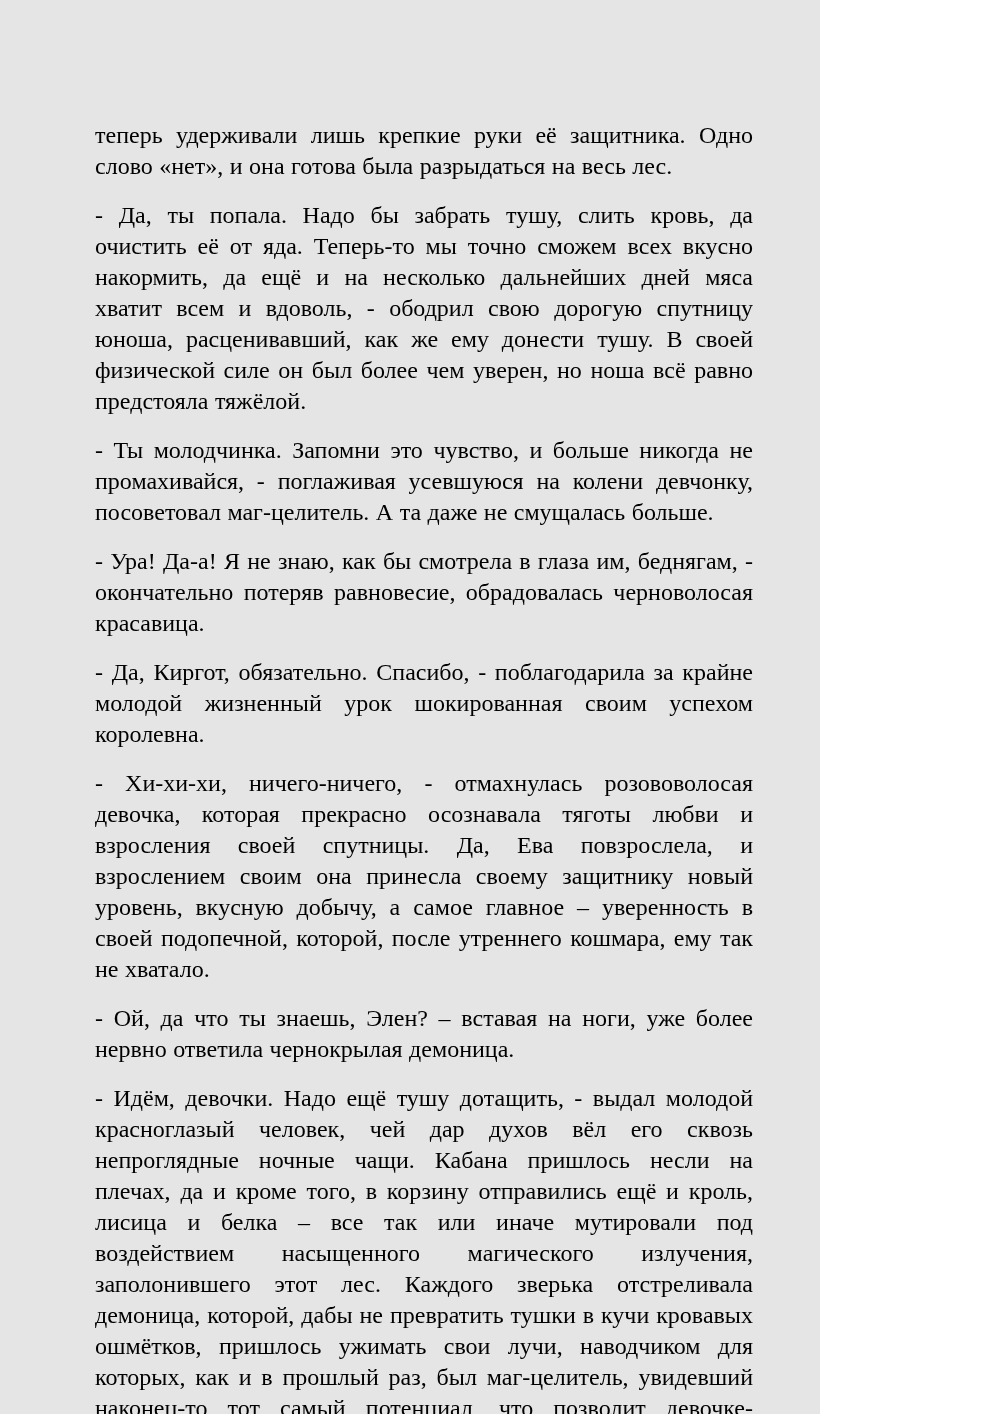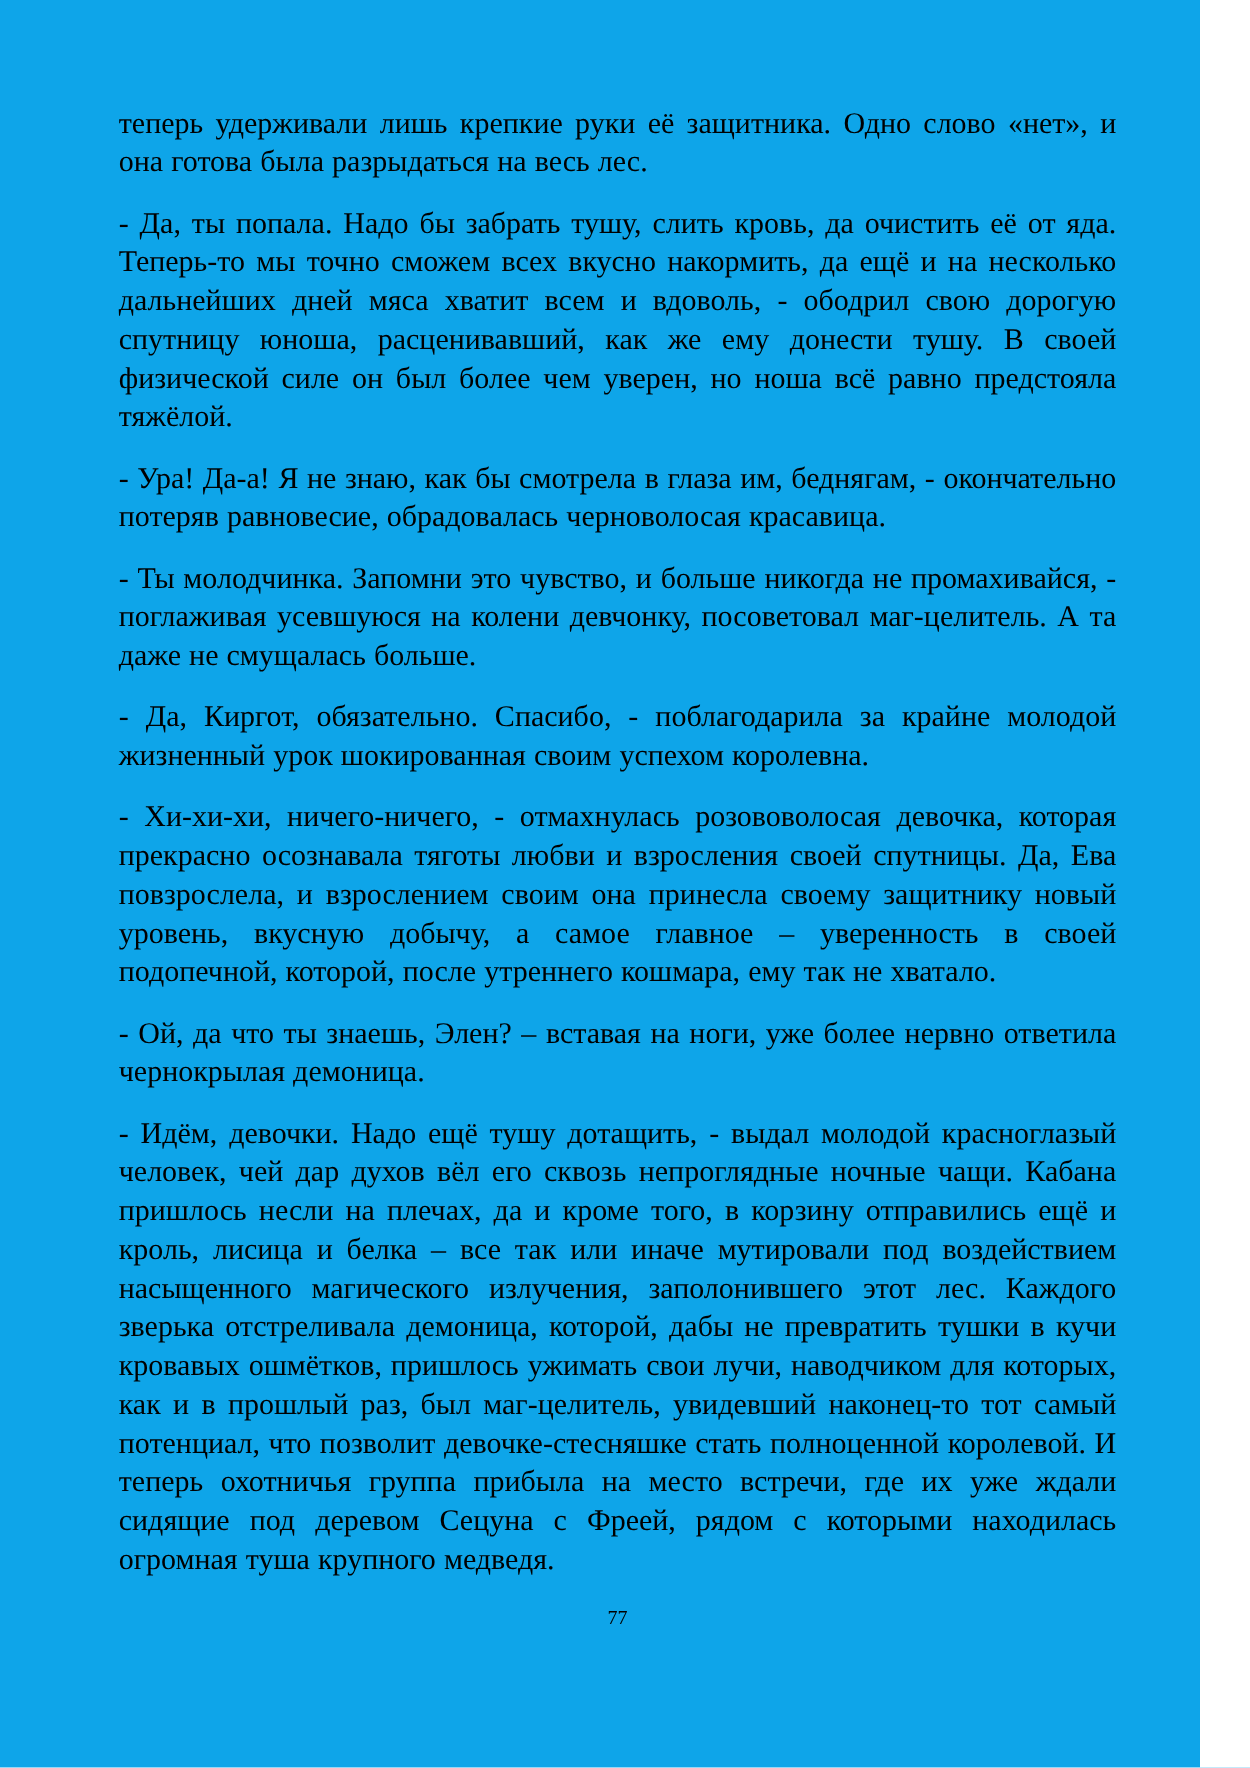--- a/index.html
+++ b/index.html
@@ -7,24 +7,24 @@
     padding: 0;
     background: #ffffff;
   }
   body {
     width: 1000px;
     height: 1414px;
     overflow: hidden;
   }
   .page {
     box-sizing: border-box;
-    width: 960px;
+    width: 820px;
     height: 1414px;
-    padding: 84px 67px 0 95px;
-    background: #0ea5e9;
+    padding: 120px 67px 0 95px;
+    background: #e5e5e5;
     font-family: "Liberation Serif", "DejaVu Serif", serif;
     color: #000000;
   }
   .page-body p {
     margin: 0 0 18px 0;
     font-size: 24px;
     line-height: 31px;
     text-align: justify;
     text-align-last: left;
     word-spacing: 0.02em;
@@ -38,21 +38,21 @@
     color: #000000;
   }
 </style>
 </head>
 <body>
 
 <div class="page">
   <div class="page-body">
     <p>теперь удерживали лишь крепкие руки её защитника. Одно слово «нет», и она готова была разрыдаться на весь лес.</p>
     <p>- Да, ты попала. Надо бы забрать тушу, слить кровь, да очистить её от яда. Теперь-то мы точно сможем всех вкусно накормить, да ещё и на несколько дальнейших дней мяса хватит всем и вдоволь, - ободрил свою дорогую спутницу юноша, расценивавший, как же ему донести тушу. В своей физической силе он был более чем уверен, но ноша всё равно предстояла тяжёлой.</p>
+    <p>- Ты молодчинка. Запомни это чувство, и больше никогда не промахивайся, - поглаживая усевшуюся на колени девчонку, посоветовал маг-целитель. А та даже не смущалась больше.</p>
     <p>- Ура! Да-а! Я не знаю, как бы смотрела в глаза им, беднягам, - окончательно потеряв равновесие, обрадовалась черноволосая красавица.</p>
-    <p>- Ты молодчинка. Запомни это чувство, и больше никогда не промахивайся, - поглаживая усевшуюся на колени девчонку, посоветовал маг-целитель. А та даже не смущалась больше.</p>
     <p>- Да, Киргот, обязательно. Спасибо, - поблагодарила за крайне молодой жизненный урок шокированная своим успехом королевна.</p>
     <p>- Хи-хи-хи, ничего-ничего, - отмахнулась розововолосая девочка, которая прекрасно осознавала тяготы любви и взросления своей спутницы. Да, Ева повзрослела, и взрослением своим она принесла своему защитнику новый уровень, вкусную добычу, а самое главное – уверенность в своей подопечной, которой, после утреннего кошмара, ему так не хватало.</p>
     <p>- Ой, да что ты знаешь, Элен? – вставая на ноги, уже более нервно ответила чернокрылая демоница.</p>
     <p>- Идём, девочки. Надо ещё тушу дотащить, - выдал молодой красноглазый человек, чей дар духов вёл его сквозь непроглядные ночные чащи. Кабана пришлось несли на плечах, да и кроме того, в корзину отправились ещё и кроль, лисица и белка – все так или иначе мутировали под воздействием насыщенного магического излучения, заполонившего этот лес. Каждого зверька отстреливала демоница, которой, дабы не превратить тушки в кучи кровавых ошмётков, пришлось ужимать свои лучи, наводчиком для которых, как и в прошлый раз, был маг-целитель, увидевший наконец-то тот самый потенциал, что позволит девочке-стесняшке стать полноценной королевой. И теперь охотничья группа прибыла на место встречи, где их уже ждали сидящие под деревом Сецуна с Фреей, рядом с которыми находилась огромная туша крупного медведя.</p>
   </div>
   <div class="page-number">77</div>
 </div>
 
 </body></html>

